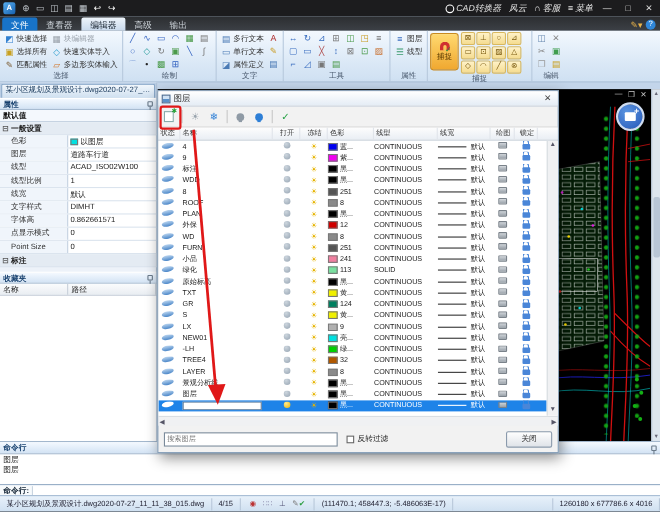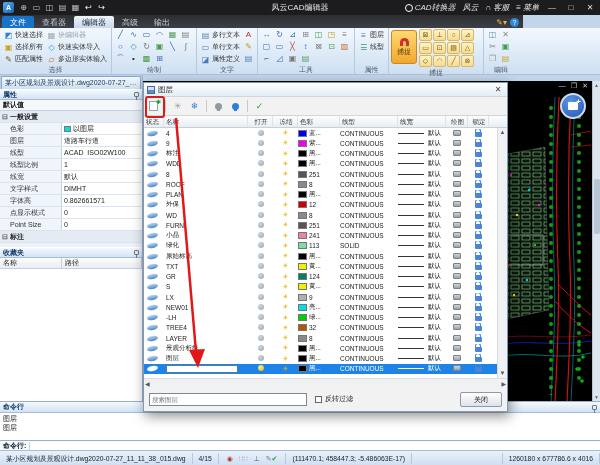--- a/index.html
+++ b/index.html
@@ -10,21 +10,21 @@
   #titlebar { position:absolute; left:0; top:0; width:600px; height:15px; background:#1c1c1e; color:#d8d8d8; display:flex; align-items:center; font-size:8px; }
   .tb-logo { width:11px; height:11px; margin:0 3px; border-radius:2px; background:linear-gradient(140deg,#5ab0f0,#1560b0); color:#fff; font-size:7px; font-weight:bold; display:flex; align-items:center; justify-content:center; }
   .tb-qicon { width:13px; text-align:center; color:#c2c8ce; font-size:8px; cursor:default; }
   .tb-title { position:absolute; left:0; right:0; text-align:center; color:#e8e8e8; pointer-events:none; }
   .tb-right { margin-left:auto; display:flex; align-items:center; gap:7px; padding-right:4px; z-index:2; }
   .tb-btn { display:flex; align-items:center; gap:2px; color:#e0e0e0;font-style:italic; }
   .tb-dot { width:8px; height:8px; border-radius:50%; border:1.5px solid #fff; display:inline-block; }
   .tb-win { width:12px; text-align:center; font-size:8px; color:#ddd; }
 
   
-  #tabrow { position:absolute; left:0; top:15px; width:523px; height:13px; background:linear-gradient(#2c2e31,#3c4046); display:flex; align-items:flex-end; font-size:8px; }
+  #tabrow { position:absolute; left:0; top:15px; width:600px; height:13px; background:linear-gradient(#2c2e31,#3c4046); display:flex; align-items:flex-end; font-size:8px; }
   .mtab { padding:1px 8px 1px; color:#ccd2d8; height:12px; line-height:11px; }
   .mtab.file { background:#1873c8; color:#fff; border-radius:2px 2px 0 0; margin-left:2px; }
   .mtab.active { background:linear-gradient(#eef4fb,#c8d9ec); color:#16222e; border-radius:2px 2px 0 0; }
   .tabrow-right { margin-left:auto; display:flex; gap:3px; align-items:center; padding:0 4px 1px; }
   .pencil-ic { color:#e8b34a; font-size:8px; }
   .help-ic { width:9px; height:9px; border-radius:50%; background:#2f86d8; color:#fff; font-size:7px; text-align:center; line-height:9px; }
 
   
   #ribbon { position:absolute; left:0; top:28px; width:600px; height:47px; background:linear-gradient(180deg,#f3f8fe,#dae8f6 65%,#cfe0f2); border-bottom:1px solid #aec3da; display:flex; }
   .rgroup { border-right:1px solid #b7c9dd; display:flex; flex-direction:column; padding:1px 2px 0; }
@@ -140,21 +140,20 @@
 
 <div id="titlebar">
   <div class="tb-logo">A</div>
   <span class="tb-qicon">⊕</span>
   <span class="tb-qicon">▭</span>
   <span class="tb-qicon">◫</span>
   <span class="tb-qicon">▤</span>
   <span class="tb-qicon">▦</span>
   <span class="tb-qicon" style="color:#fff">↩</span>
   <span class="tb-qicon" style="color:#fff">↪</span>
-  <div class="tb-title">风云CAD编辑器</div>
   <div class="tb-right">
     <span class="tb-btn">
         <span class="tb-dot"></span>
         <span>CAD转换器</span>
       </span>
     <span class="tb-btn">风云</span>
     <span class="tb-btn">
         <span>∩</span>
         <span>客服</span>
       </span>

